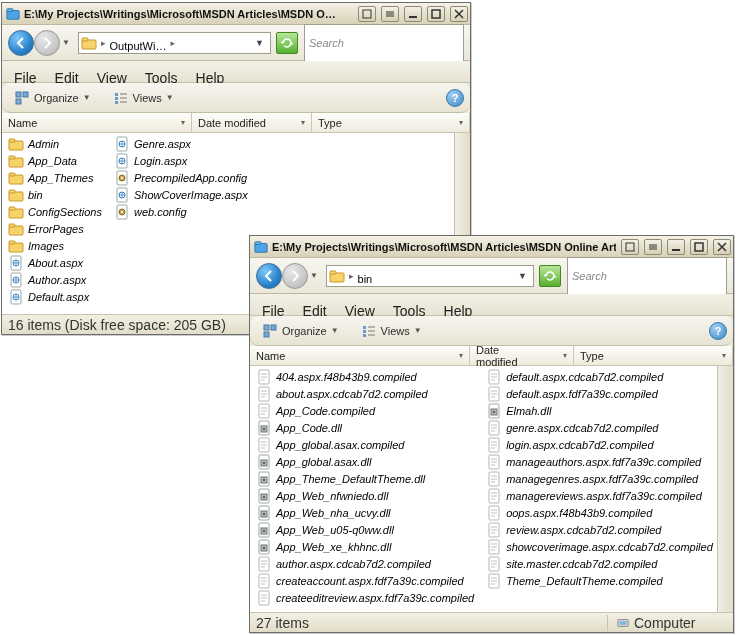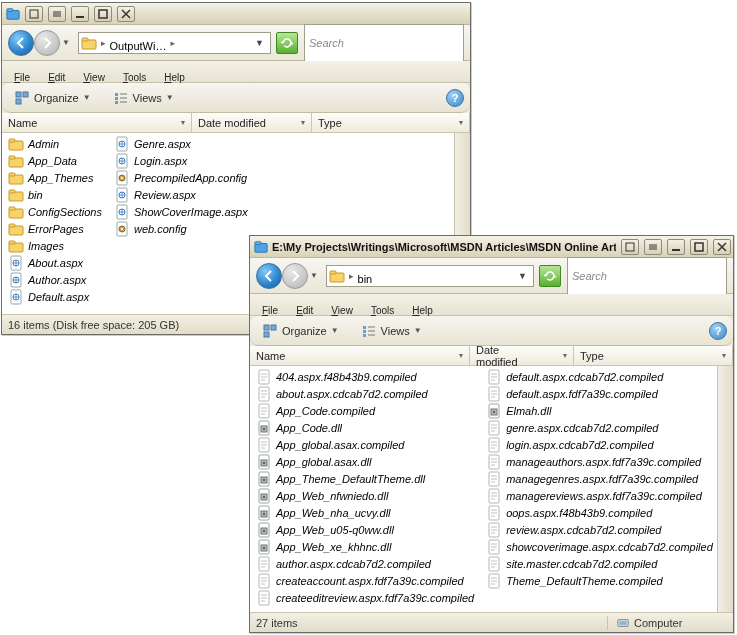--- a/index.html
+++ b/index.html
@@ -123,21 +123,21 @@
   .menubar {
     height: 22px;
     background: linear-gradient(to bottom,#f3f1e6,#e7e3d3);
     border-bottom: 1px solid #c6c1ab;
     display:flex; align-items:center;
     padding: 0 4px;
     gap: 2px;
   }
   .menu-item {
     padding: 2px 8px;
-    font-size:10px;
+    font-size:14px;
     color:#222;
     margin-top:12px;
   }
   .menu-item u { text-decoration: underline; }
   
   .cmdbar {
     height: 30px;
     background: linear-gradient(to bottom,#f6f5ef 0%, #e8e4d3 100%);
     border-bottom:1px solid #c0bca6;
     display:flex;align-items:center;
@@ -197,21 +197,21 @@
     padding:0 2px;
   }
   .ico { width:16px;height:16px;display:inline-flex;align-items:center;justify-content:center;flex-shrink:0;}
   
   .statusbar {
     height:20px;
     background: linear-gradient(to bottom,#f2f0e5,#e2ddc8);
     border-top:1px solid #c8c4ae;
     display:flex;align-items:center;
     padding:0 6px;
-    font-size:11px;color:#333;
+    font-size:14px;color:#333;
     gap:8px;
   }
   .statusbar .spacer{flex:1;}
   .statusbar .right-cell{
     border-left:1px solid #c8c4ae;
     padding-left:8px;
     display:flex;align-items:center;gap:4px;
     min-width:120px;
   }
   .scrollstub {
@@ -225,20 +225,21 @@
 <body>
 
 <div class="window" id="win1" style="left:1px; top:2px; width:470px; height:333px;">
   <div class="titlebar">
     <span class="app-icon">
       <svg viewBox="0 0 16 16">
           <rect x="1" y="4" width="14" height="10" rx="1" fill="#4da3e6" stroke="#2a6ea8"></rect>
           <rect x="1" y="2" width="7" height="3" rx="1" fill="#66b9f0" stroke="#2a6ea8"></rect>
         </svg>
     </span>
+    <span class="title-text">E:\My Projects\Writings\Microsoft\MSDN Articles\MSDN O…</span>
     <span class="tb-btn">
         <svg viewBox="0 0 10 10">
           <rect x="1" y="1" width="8" height="8" fill="none" stroke="#333"></rect>
         </svg>
       </span>
     <span class="tb-btn">
         <svg viewBox="0 0 10 10">
           <path d="M1 3h8M1 5h8M1 7h8" stroke="#333"></path>
         </svg>
       </span>
@@ -472,30 +473,20 @@
             <span>PrecompiledApp.config</span>
           </div>
           <div class="file-item">
             <span class="ico">
               <svg viewBox="0 0 16 16">
                 <rect x="3" y="1" width="10" height="14" rx="1" fill="#fff" stroke="#9aa"></rect>
                 <circle cx="8" cy="8" r="3" fill="none" stroke="#3a7fc4"></circle>
                 <path d="M5 8h6M8 5v6" stroke="#3a7fc4" stroke-width="0.8"></path>
               </svg>
             </span>
-            <span>Review.aspx</span>
-          </div>
-          <div class="file-item">
-            <span class="ico">
-              <svg viewBox="0 0 16 16">
-                <rect x="3" y="1" width="10" height="14" rx="1" fill="#fff" stroke="#9aa"></rect>
-                <circle cx="8" cy="8" r="3" fill="none" stroke="#3a7fc4"></circle>
-                <path d="M5 8h6M8 5v6" stroke="#3a7fc4" stroke-width="0.8"></path>
-              </svg>
-            </span>
             <span>ShowCoverImage.aspx</span>
           </div>
           <div class="file-item">
             <span class="ico">
               <svg viewBox="0 0 16 16">
                 <rect x="3" y="1" width="10" height="14" rx="1" fill="#fff" stroke="#9aa"></rect>
                 <circle cx="8" cy="8" r="3" fill="#c9a24a" stroke="#8a6a20"></circle>
                 <circle cx="8" cy="8" r="1" fill="#fff"></circle>
               </svg>
             </span>

